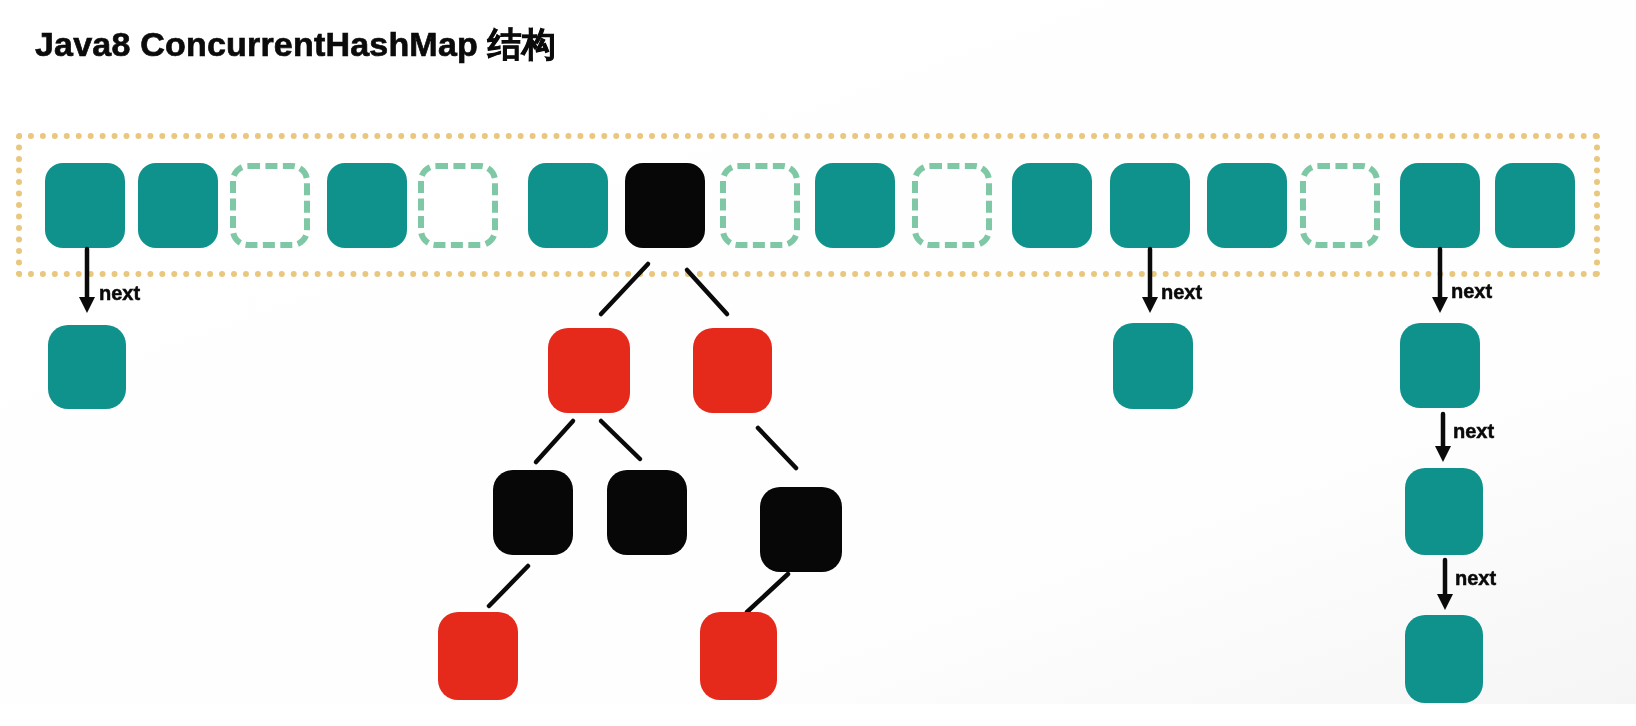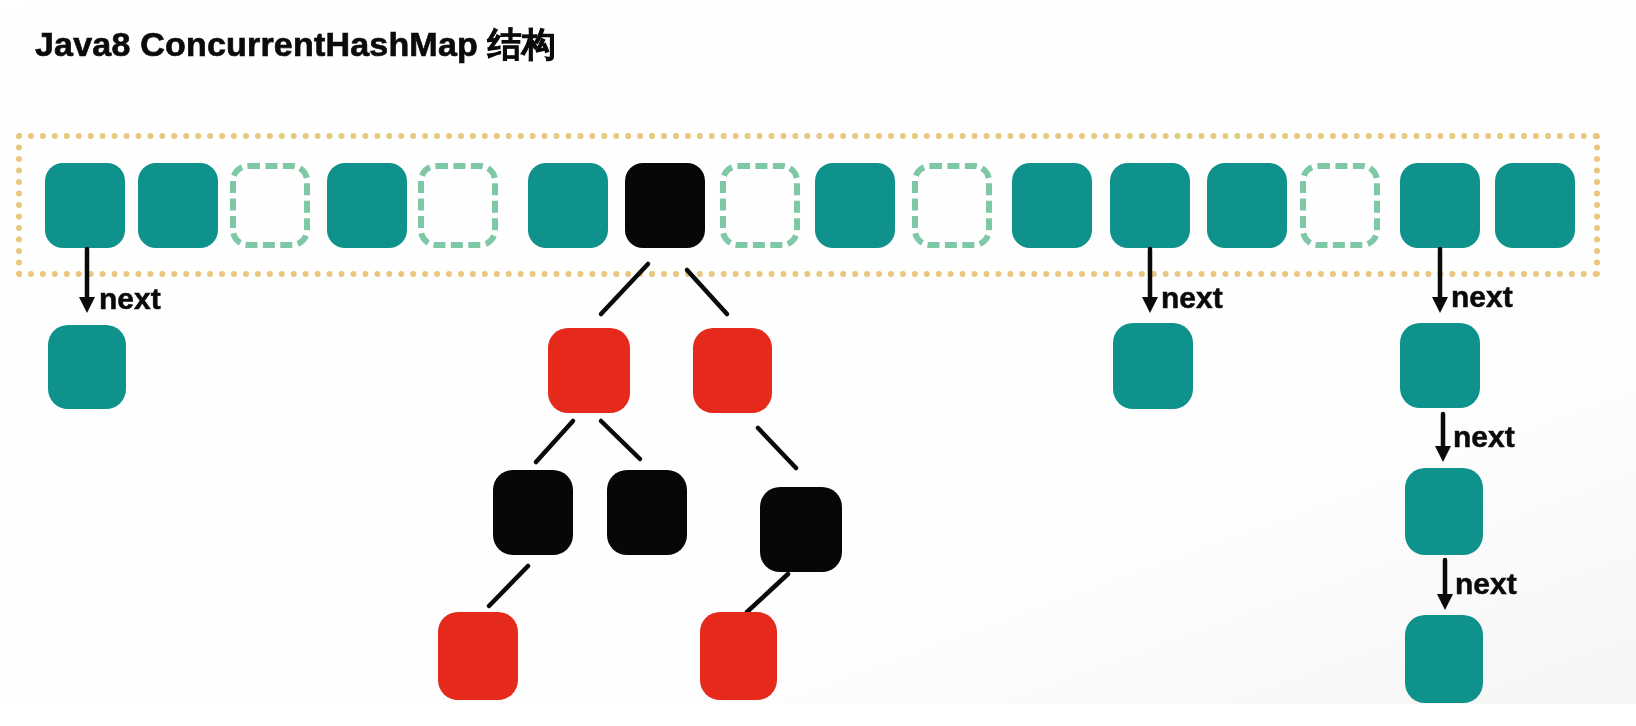--- a/index.html
+++ b/index.html
@@ -30,21 +30,21 @@
   .cell.filled{background:var(--teal,#0f928c);}
   .cell.root{background:var(--black,#070707);}
   .cell.empty{border:6px dashed var(--dash,#7ec8a5);background:transparent;}
   .node{position:absolute;border-radius:20px;}
   .node.list{background:var(--teal,#0f928c);}
   .node.red{background:var(--red,#e5291a);}
   .node.black{background:var(--black,#070707);}
   .overlay{position:absolute;left:0;top:0;width:1636px;height:726px;pointer-events:none;}
   .next-label{
     position:absolute;
-    font-size:30px;font-weight:700;color:var(--line,#0a0a0a);
+    font-size:20px;font-weight:700;color:var(--line,#0a0a0a);
     -webkit-text-stroke:0.5px currentColor;
     white-space:nowrap;line-height:1.1;
   }
 </style>
 </head>
 <body>
 
 <div class="canvas" style="--teal: #0f928c; --red: #e5291a; --black: #070707; --dash: #7ec8a5; --array-border: #e9c77e; --line: #0a0a0a; --title: #0b0b0b;">
   <div class="page-title">Java8 ConcurrentHashMap 结构</div>
   <div class="bucket-border"></div>

